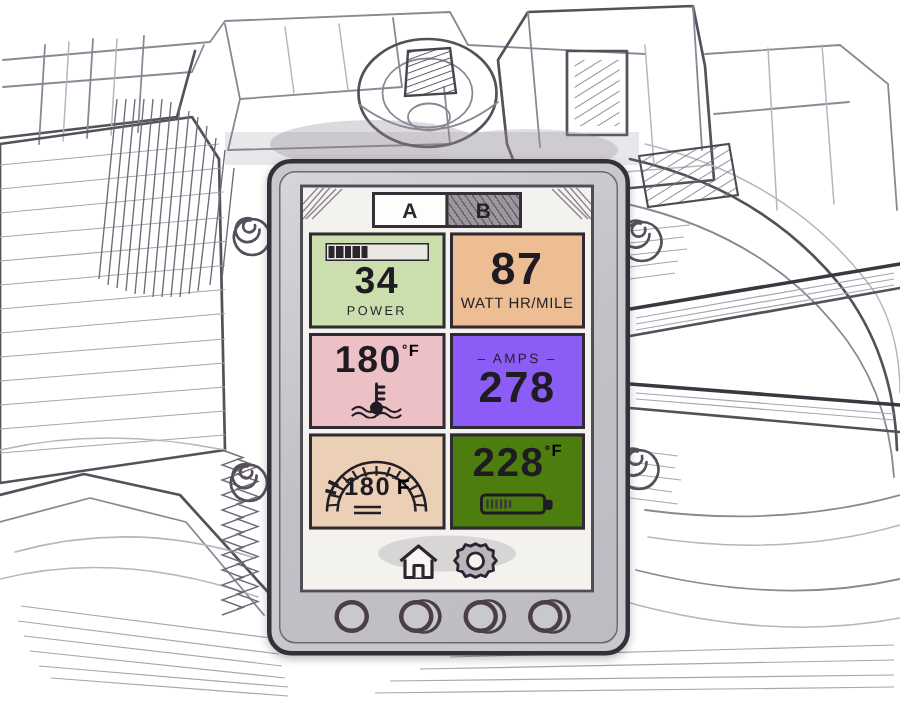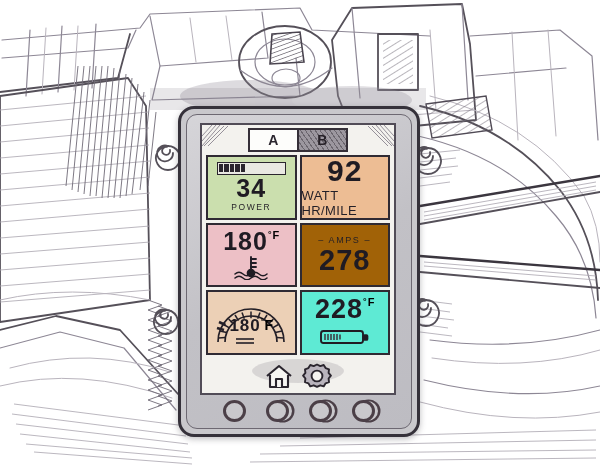--- a/index.html
+++ b/index.html
@@ -69,21 +69,21 @@
     display:flex;flex-direction:column;align-items:center;justify-content:center;
     overflow:hidden;
   }
   .tile .big{
     font-size:25px;font-weight:bold;color:#1f1b23;line-height:.95;
     letter-spacing:1px;font-family:"Liberation Sans",sans-serif;
   }
   .tile .cap{
     font-size:8.5px;font-weight:normal;letter-spacing:1.6px;color:#231f27;margin-top:2px;
   }
-  .tile .cap.small{font-size:13px;letter-spacing:.4px;}
+  .tile .cap.small{font-size:10px;letter-spacing:.4px;}
   .deg{font-size:9px;vertical-align:super;font-weight:bold;}
   .unitF{font-size:11px;font-weight:bold;margin-left:1px;}
 
   
   .segbar{display:flex;gap:1px;border:1.6px solid #2a252e;padding:1.2px;background:#e9e8e2;margin-bottom:2px;}
   .seg{width:4.5px;height:8px;}
   .seg.on{background:#2a252e;}
   .seg.off{background:transparent;border:0;}
 
   
@@ -325,21 +325,21 @@
           <span class="seg off"></span>
             <span class="seg off"></span>
             <span class="seg off"></span>
           <span class="seg off"></span>
         </div>
         <div class="big">34</div>
         <div class="cap">POWER</div>
       </div>
 
       <div class="tile" style="background:#edbd94;">
-        <div class="big" style="font-size:30px;">92</div>
+        <div class="big" style="font-size:30px;">87</div>
         <div class="cap small">WATT HR/MILE</div>
       </div>
 
       <div class="tile" style="background:#edc0c6;">
         <div style="display:flex;align-items:flex-start;line-height:1;">
           <span class="big">180</span>
           <span class="deg">°</span>
           <span class="unitF">F</span>
         </div>
         <svg width="40" height="26">
@@ -348,21 +348,21 @@
             <path d="M20 5 L25 5"></path>
               <path d="M20 9 L25 9"></path>
               <path d="M20 13 L25 13"></path>
             <circle cx="20" cy="19" r="3.4" fill="#201c24"></circle>
             <path d="M4 20 q4 -3.5 8 0 t8 0 t8 0 t8 0" stroke-width="1.5"></path>
             <path d="M4 24 q4 -3.5 8 0 t8 0 t8 0 t8 0" stroke-width="1.5"></path>
           </g>
         </svg>
       </div>
 
-      <div class="tile" style="background:#a16207;">
+      <div class="tile" style="background:#8b5cf6;">
         <div class="cap" style="margin:0 0 2px 0;font-size:9px;">– AMPS –</div>
         <div class="big" style="font-size:29px;">278</div>
       </div>
 
       <div class="tile" style="background:#ecd0b6;">
         <svg width="82" height="52" viewBox="0 0 82 52" style="position:absolute;top:2px;left:50%;transform:translateX(-50%);">
           <g stroke="#241f27" fill="none" stroke-width="1.5">
             <path d="M8 48 A33 33 0 0 1 74 48" stroke-width="1.7"></path>
             <path d="M15 48 A26 26 0 0 1 67 48" stroke-width="1.7"></path>
             <g stroke-width="1.5">
@@ -386,21 +386,21 @@
             <path d="M26 49 L44 49" stroke-width="1.6"></path>
           </g>
         </svg>
         <div style="display:flex;align-items:flex-start;line-height:1;margin-top:8px;z-index:2;">
           <span class="big" style="font-size:17px;">180</span>
           <span class="deg" style="font-size:7px;">°</span>
           <span class="unitF" style="font-size:14px;">F</span>
         </div>
       </div>
 
-      <div class="tile" style="background:#5eead4;">
+      <div class="tile" style="background:#4d7c0f;">
         <div style="display:flex;align-items:flex-start;line-height:1;">
           <span class="big" style="font-size:27px;">228</span>
           <span class="deg">°</span>
           <span class="unitF">F</span>
         </div>
         <svg width="52" height="20" style="margin-top:4px;">
           <g stroke="#201c24" fill="none">
             <rect x="2" y="4" width="42" height="12" rx="2.5" stroke-width="1.9"></rect>
             <rect x="44.5" y="8" width="4" height="5" rx="1" stroke-width="1.7" fill="#201c24"></rect>
             <g stroke-width="1.5" stroke="#3a343d">

